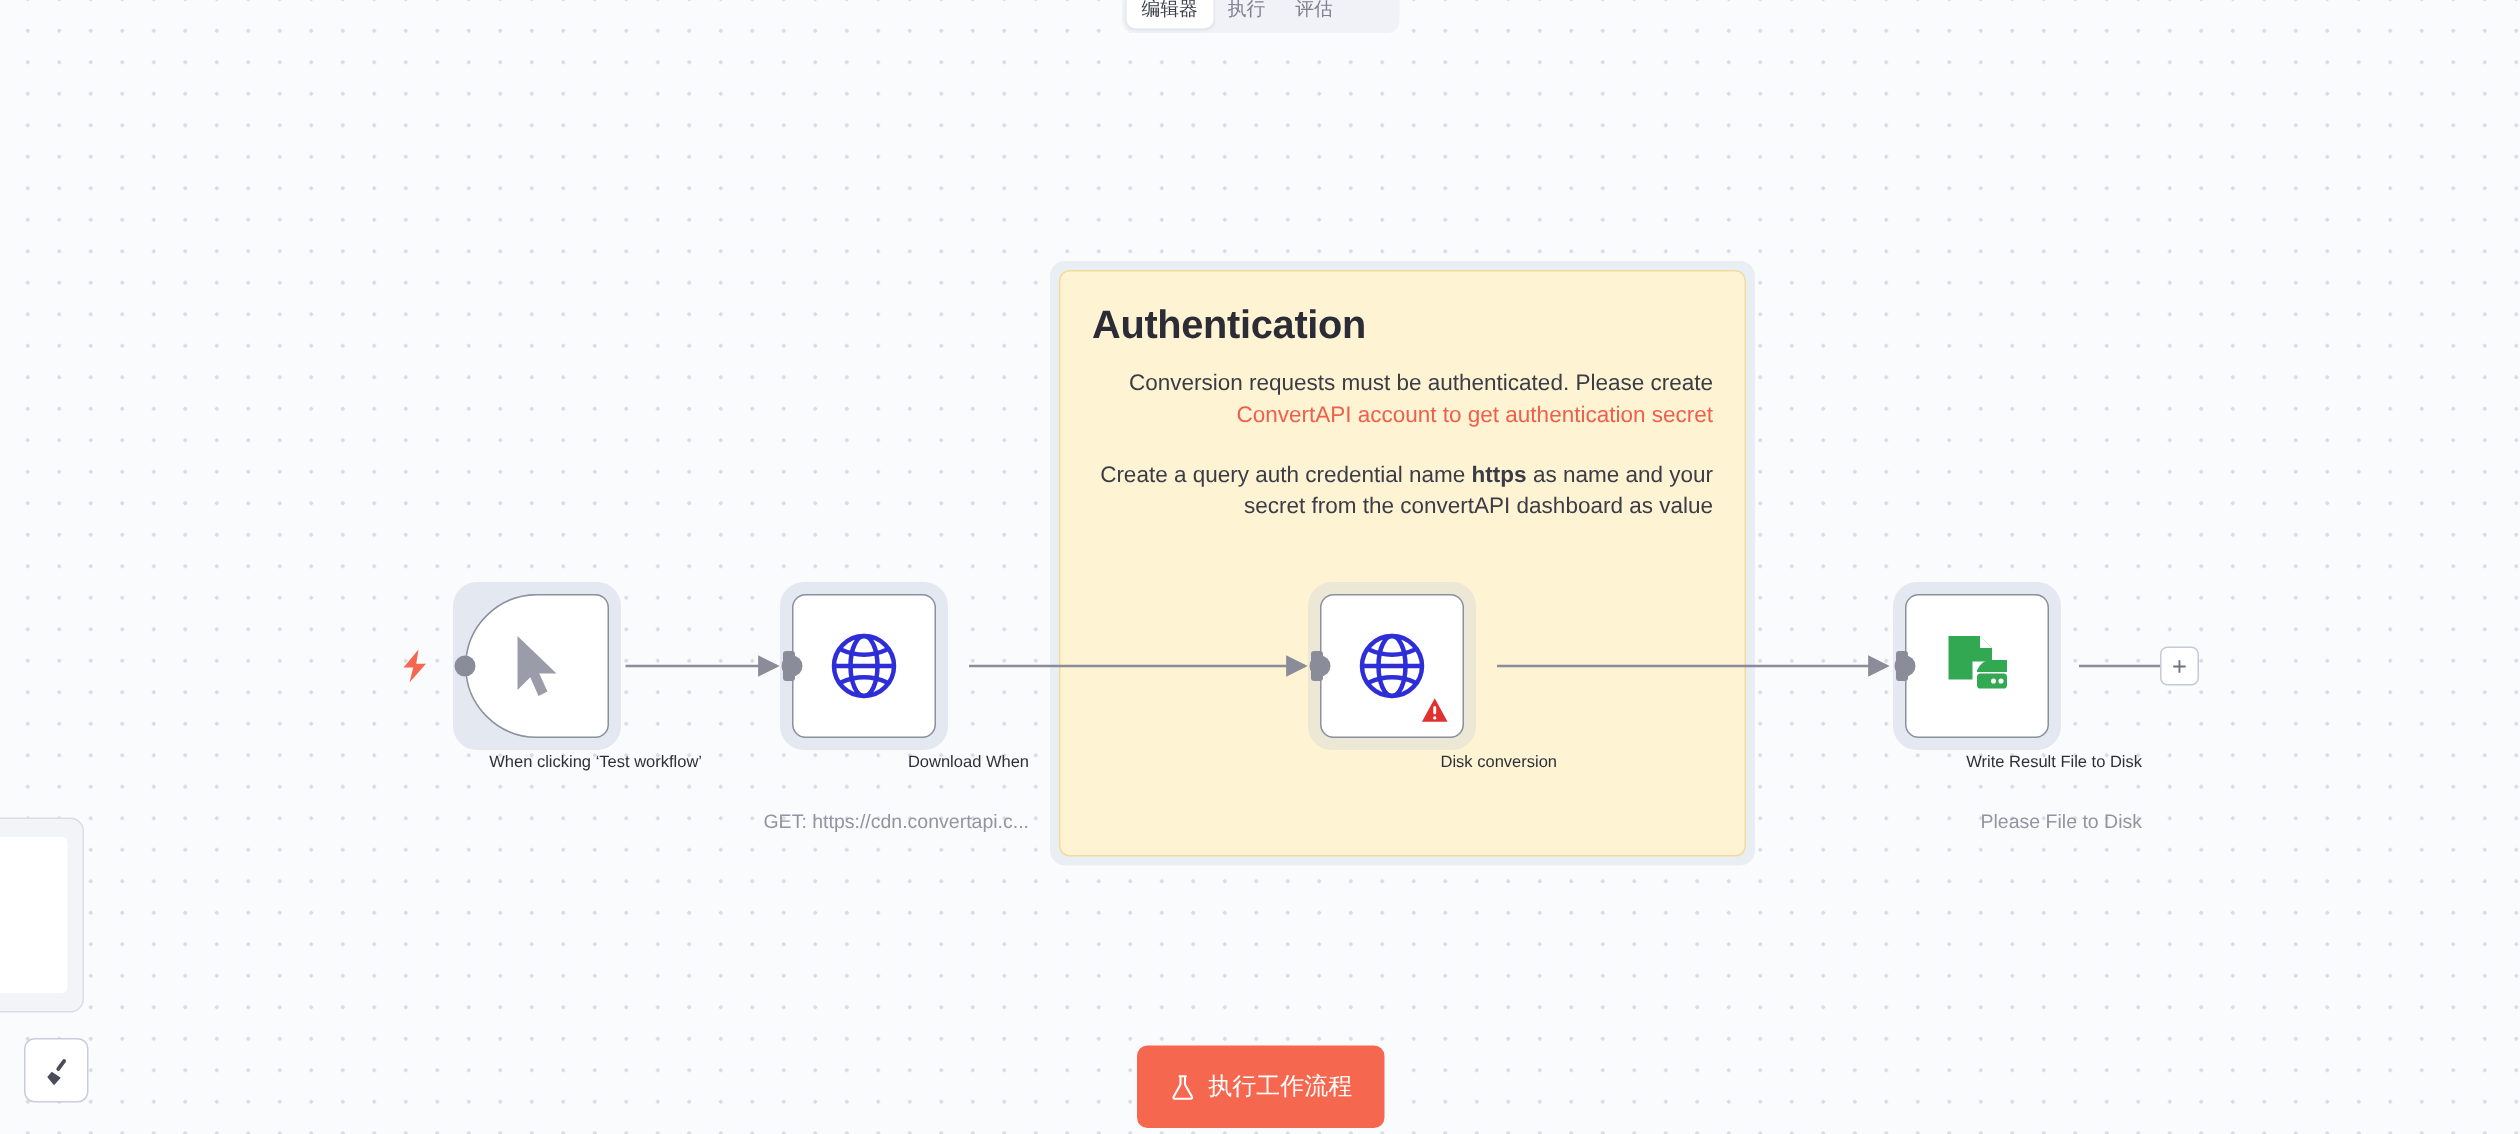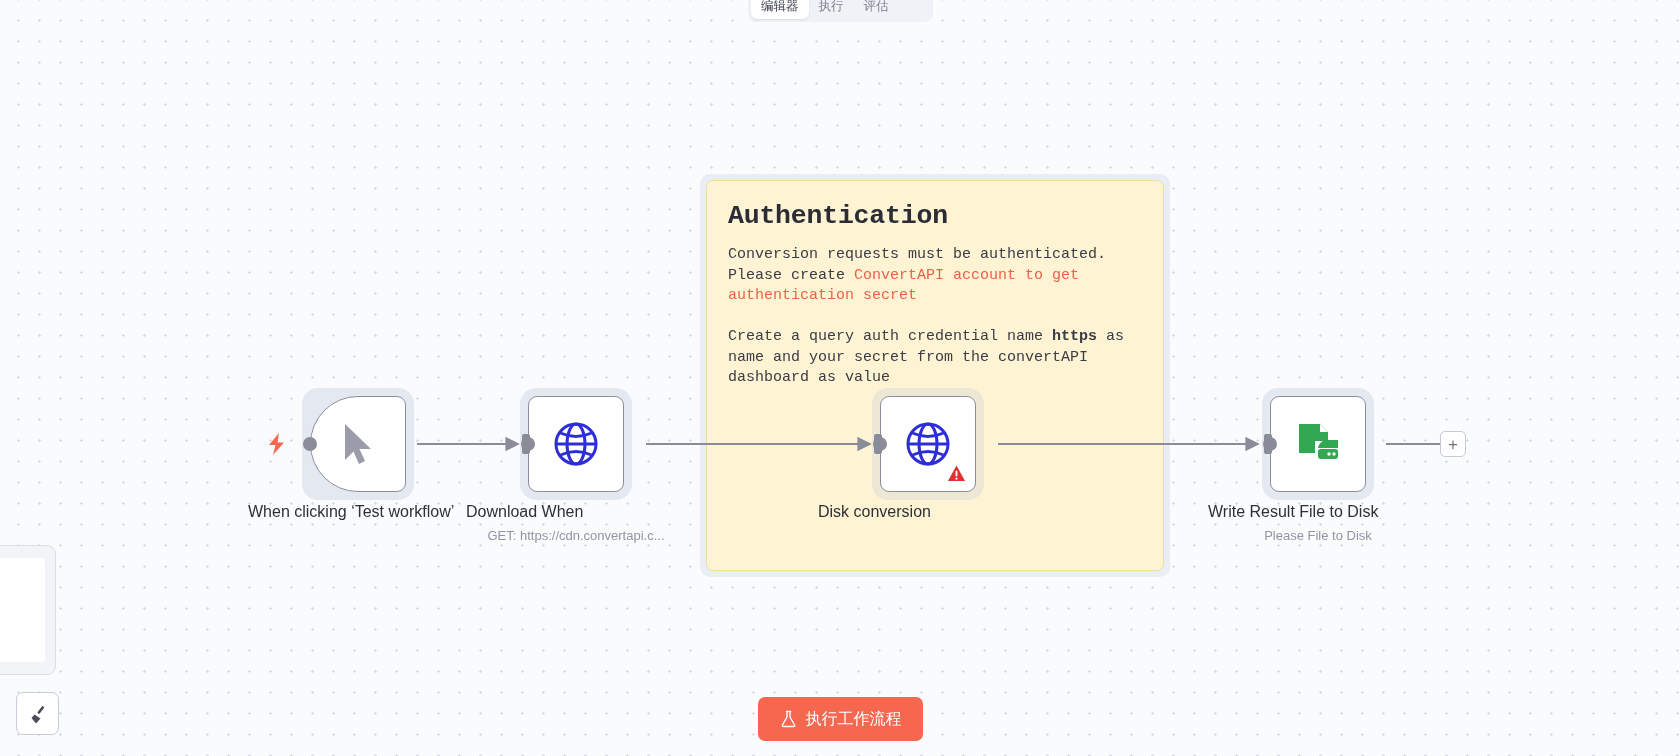--- a/index.html
+++ b/index.html
@@ -55,21 +55,20 @@
     position: absolute;
     left: 700px;
     top: 174px;
     width: 470px;
     height: 403px;
     border-radius: 10px;
     background: #E9EDF4;
     padding: 6px;
     box-sizing: border-box;
     z-index: 1;
-    font-family: Liberation Mono, monospace;
   }
   #sticky {
     width: 100%;
     height: 100%;
     background: #FEF3D3;
     border: 1.5px solid #F2DC9B;
     border-radius: 7px;
     box-sizing: border-box;
     padding: 20px 21px;
   }
@@ -78,20 +77,21 @@
     font-size: 26.5px;
     font-weight: bold;
     color: #2B2C35;
     letter-spacing: -0.2px;
   }
   #sticky p {
     margin: 0;
     font-size: 15px;
     line-height: 1.38;
     color: #3A3C46;
+    text-align: right;
   }
   #sticky p.spaced { margin-top: 20px; }
   #sticky a {
     color: #F05F4B;
     text-decoration: none;
   }
   #sticky b { font-weight: bold; }
 
   
   #edges {
@@ -132,31 +132,31 @@
   }
   .node-box.trigger {
     border-top-left-radius: 48px;
     border-bottom-left-radius: 48px;
   }
   .node-label {
     position: absolute;
     top: 105px;
     left: -62px;
     width: 220px;
-    text-align: left;
-    font-size: 16px;
+    text-align: right;
+    font-size: 11px;
     color: #2E3039;
     line-height: 1.33;
   }
   .node-subtitle {
     position: absolute;
-    top: 132px;
+    top: 144px;
     left: -62px;
     width: 220px;
-    text-align: center;
+    text-align: right;
     font-size: 13px;
     color: #9194A2;
     white-space: nowrap;
     overflow: hidden;
     text-overflow: ellipsis;
   }
 
   .port-out {
     position: absolute;
     right: -7px;
@@ -248,21 +248,21 @@
     justify-content: center;
     z-index: 20;
   }
 
   
   #execute-btn {
     position: absolute;
     left: 758px;
     top: 697px;
     width: 165px;
-    height: 44px;
+    height: 55px;
     background: #F5674E;
     border: none;
     border-radius: 7px;
     color: #FFFFFF;
     font-size: 16px;
     font-family: "Liberation Sans", sans-serif;
     display: flex;
     align-items: center;
     justify-content: center;
     gap: 9px;

